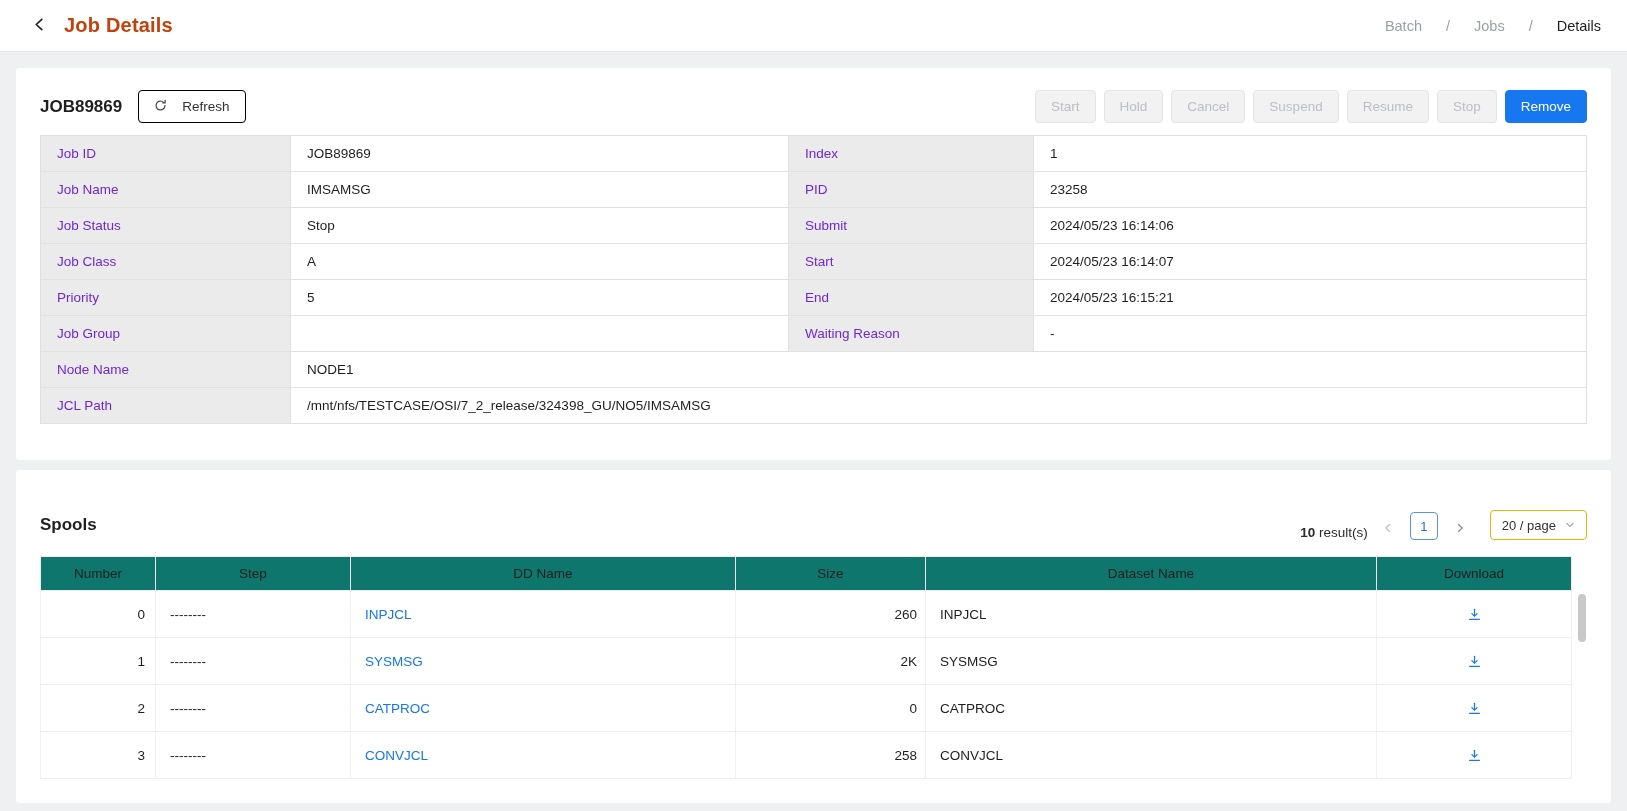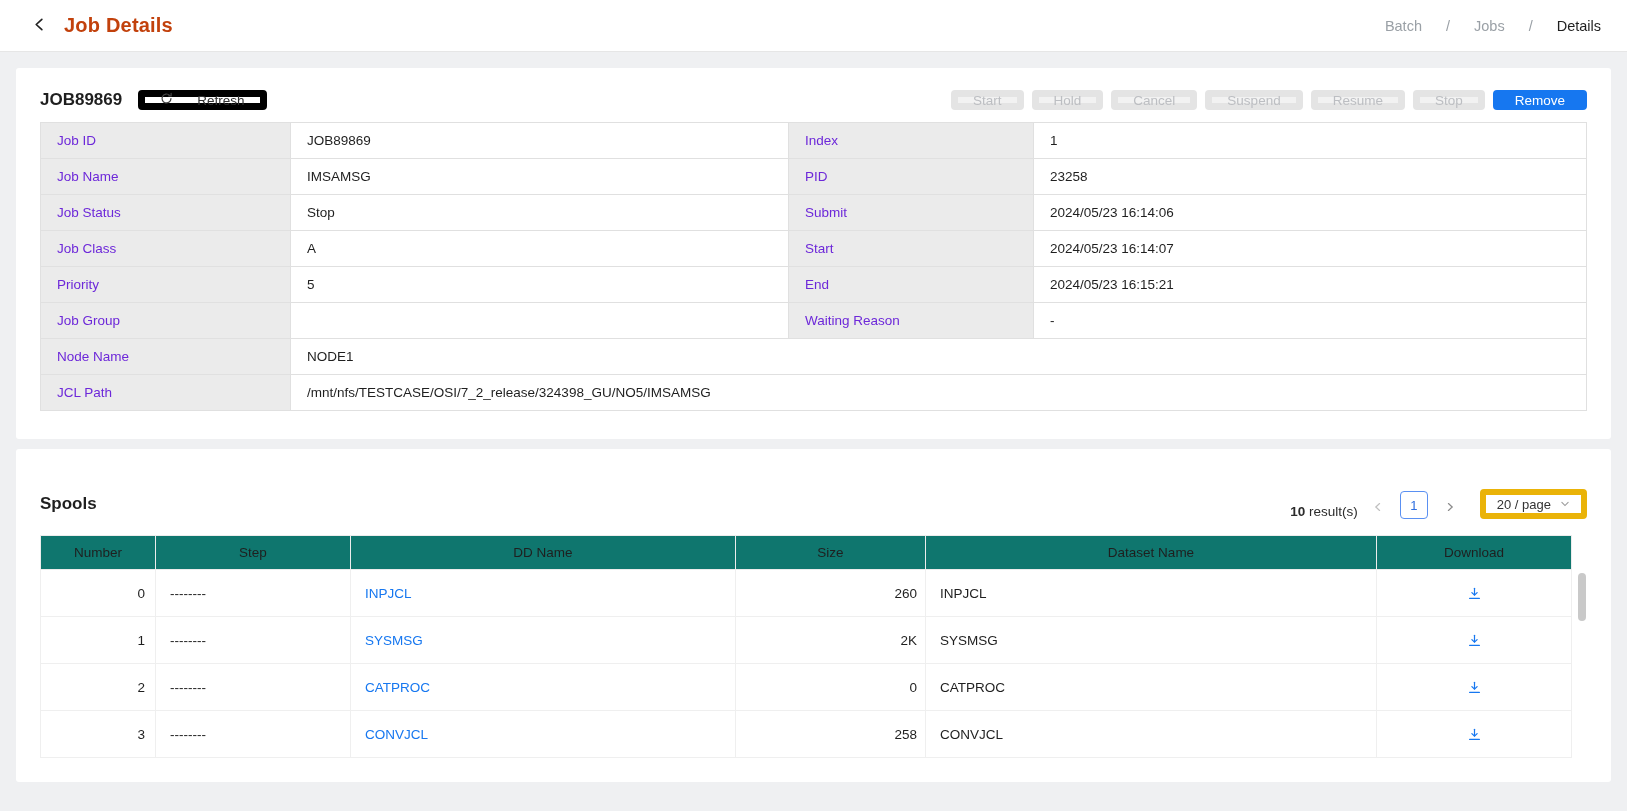--- a/index.html
+++ b/index.html
@@ -16,29 +16,29 @@
               justify-content:center; cursor:pointer; }
   .page-title { font-size:20px; font-weight:bold; color:#c2410c; margin-left:12px; letter-spacing:.2px; }
   .breadcrumb { margin-left:auto; display:flex; align-items:center; gap:24px;
                 font-size:14.5px; color:#9aa0a6; }
   .breadcrumb .crumb { cursor:pointer; }
   .breadcrumb .current { color:#1f1f1f; cursor:default; }
 
   
   .content { padding:16px; }
   .card { background:#fff; border-radius:3px; }
-  .card1 { padding:22px 24px 28px; }
+  .card1 { padding:22px 24px 36px; }
   .card2 { margin-top:10px; padding:40px 24px 24px; }
 
   
   .panel-head { display:flex; align-items:center; margin-bottom:12px; }
   .job-title { font-size:17px; font-weight:bold; margin-right:16px; }
-  .btn { height:20px; border:7px solid #000000; background:#fff; border-radius:4px;
+  .btn { height:33px; border:1px solid #000000; background:#fff; border-radius:4px;
          font-size:13.5px; font-family:inherit; color:#333; padding:0 15px;
-         display:inline-flex; align-items:center; gap:24px; cursor:pointer; }
+         display:inline-flex; align-items:center; gap:15px; cursor:pointer; }
   .actions { margin-left:auto; display:flex; gap:8px; }
   .btn.disabled { background:#f2f2f2; border-color:#e4e4e4; color:#bcbec2; cursor:not-allowed; }
   .btn.primary { background:#1677f0; border-color:#1677f0; color:#fff; }
 
   
   .detail-table { width:100%; border-collapse:collapse; font-size:13.5px; }
   .detail-table td { border:1px solid #e0e0e0; height:36px; padding:0 16px; }
   .detail-table td.lbl { background:#ebebeb; color:#6d28d9; }
   .detail-table td.val { background:#fff; color:#1f1f1f; }
 
@@ -46,21 +46,21 @@
   .spools-head { display:flex; align-items:center; margin-bottom:16px; }
   .spools-title { font-size:17px; font-weight:bold; }
   .spools-meta { margin-left:auto; display:flex; align-items:flex-end; gap:8px;
                  font-size:13.5px; color:#2b2b2b; }
   .result-count b { font-weight:bold; }
   .pg-chevron { width:24px; height:24px; display:flex; align-items:center;
                 justify-content:center; cursor:pointer; }
   .pg-current { min-width:28px; height:28px; border:1px solid #5a90f2; color:#2e6ee0;
                 border-radius:4px; background:#fff; display:flex; align-items:center;
                 justify-content:center; font-size:13px; cursor:pointer; margin:0 2px; }
-  .page-size { border:6px solid #eab308; border-radius:4px; height:30px; padding:0 11px;
+  .page-size { border:1px solid #eab308; border-radius:4px; height:30px; padding:0 11px;
                background:#fff; display:flex; align-items:center; gap:9px; font-size:13px;
                color:#333; cursor:pointer; margin-left:10px; }
 
   .spool-wrap { position:relative; padding-right:15px; }
   .spool-table { width:100%; border-collapse:collapse; table-layout:fixed; font-size:13.5px; }
   .spool-table th { background:#0f766e; border:1px solid #ececec; height:34px;
                     font-weight:normal; color:#1f1f1f; text-align:center; }
   .spool-table td { background:#fff; border:1px solid #efefef; height:47px;
                     padding:0 14px; color:#1f1f1f; }
   .spool-table td.num { text-align:right; padding-right:10px; }

